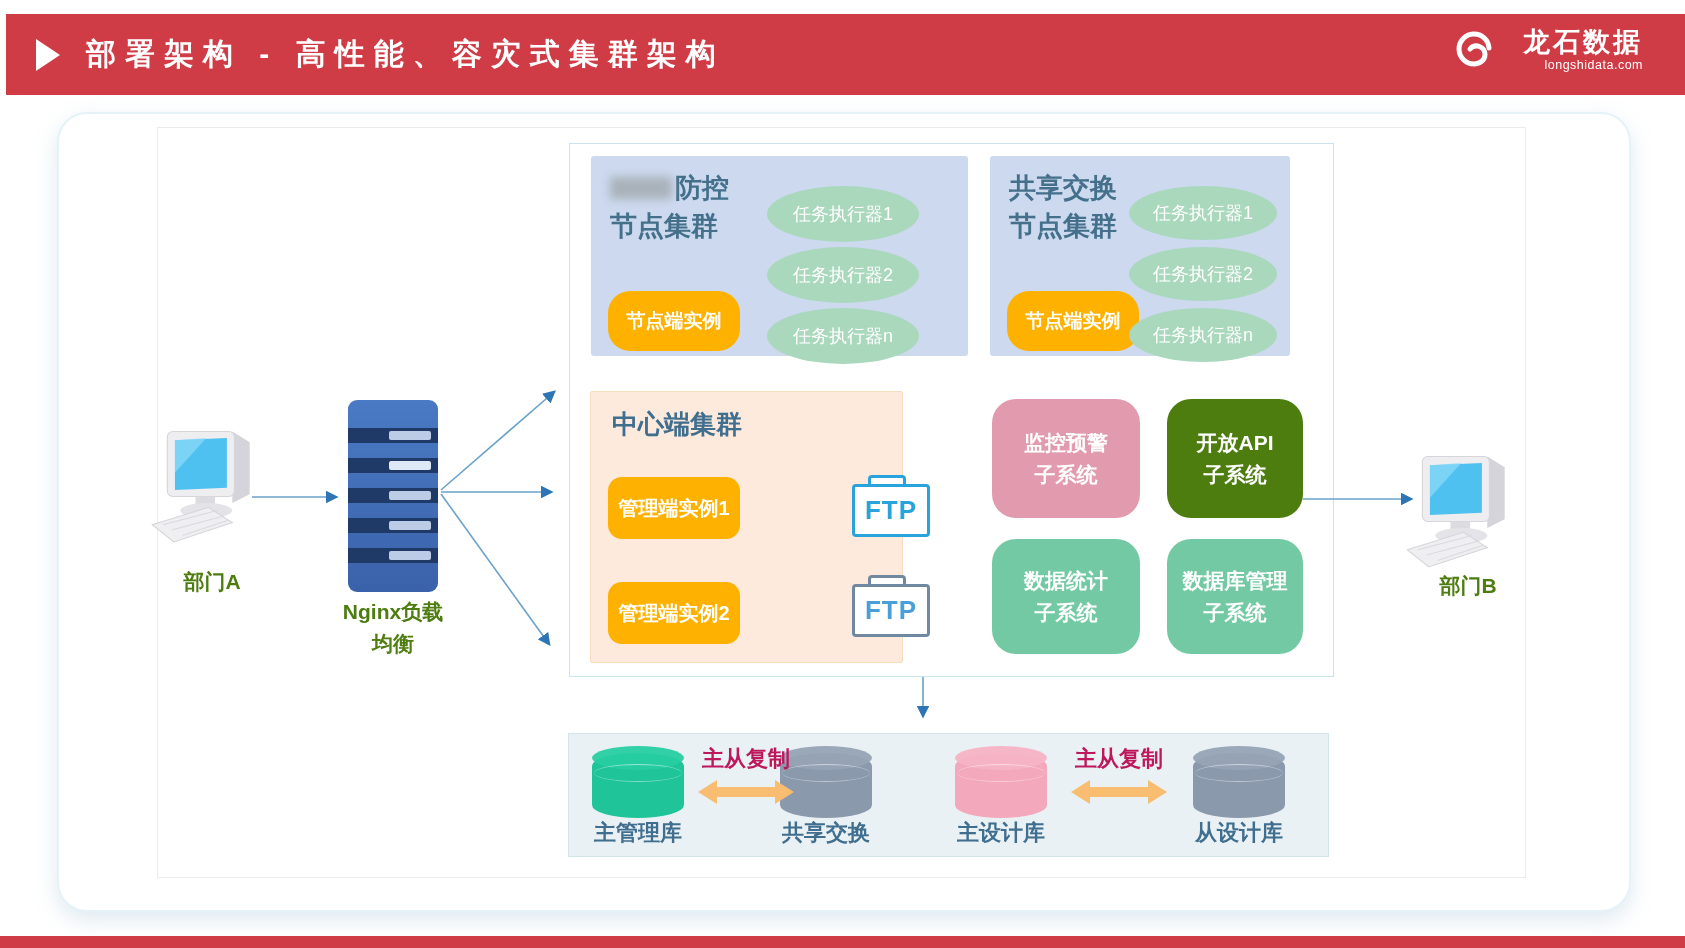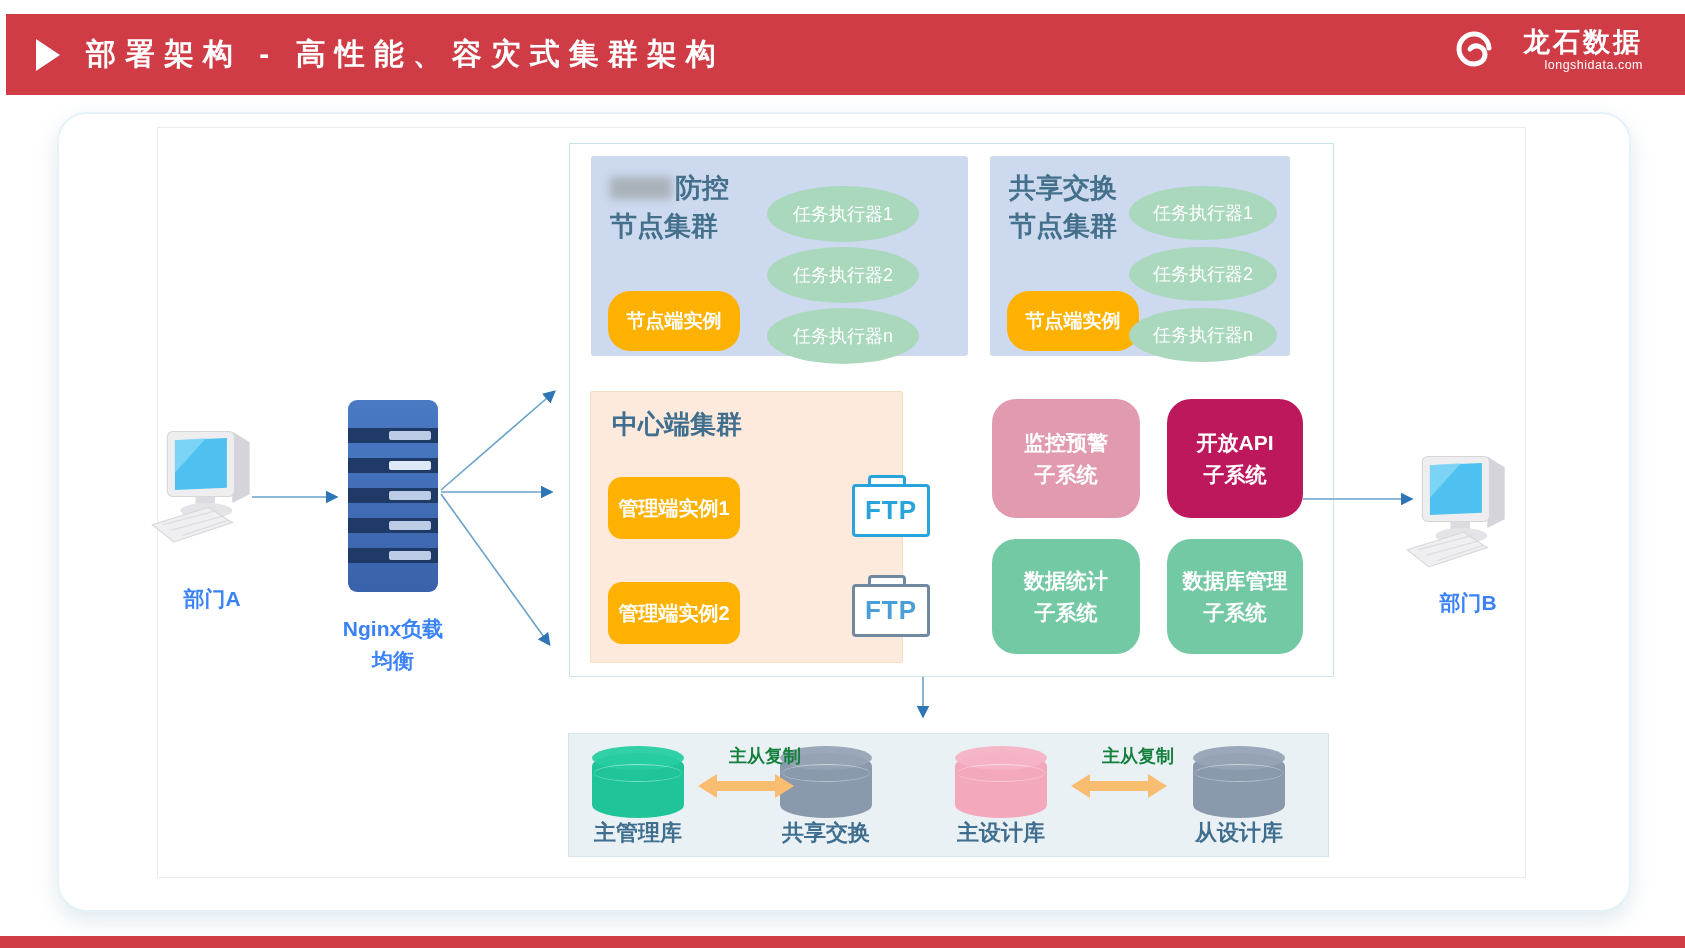--- a/index.html
+++ b/index.html
@@ -17,21 +17,21 @@
   .logo-cn{font-size:27px;font-weight:bold;letter-spacing:3px;}
   .logo-domain{font-size:12.5px;margin-top:3px;letter-spacing:.5px;align-self:flex-end;}
   .footer-bar{position:absolute;left:0;right:0;bottom:0;height:12px;background:#cf3c46;}
 
   
   .card{position:absolute;left:57px;top:112px;width:1570px;height:796px;background:#fff;
         border:2px solid #e4f3f8;border-radius:30px;box-shadow:0 8px 22px rgba(140,175,200,.28);}
   .frame{position:absolute;left:157px;top:127px;width:1367px;height:749px;border:1px solid #ececec;background:#fff;}
 
   
-  .slate{color:#3b82f6;font-weight:bold;margin-top:17px;}
+  .slate{color:#4d7c0f;font-weight:bold;}
   .caption{position:absolute;font-size:21px;text-align:center;}
 
   
   .computer{position:absolute;}
 
   
   .nginx{position:absolute;left:348px;top:400px;width:90px;height:192px;border-radius:9px;
          background:linear-gradient(180deg,#4a7ac4,#3a62aa);}
   .n-band{position:absolute;left:0;width:100%;height:15px;background:#1f3a66;}
   .n-slot{position:absolute;right:7px;top:3px;width:42px;height:9px;border-radius:2px;background:#bccbe6;}
@@ -65,41 +65,41 @@
   .ftp.f1{top:83px;} .ftp.f2{top:183px;}
   .ftp .tab{position:absolute;left:16px;top:0;width:32px;height:14px;border:3px solid;border-radius:4px 4px 0 0;background:#fff;}
   .ftp .body{position:absolute;left:0;top:9px;width:72px;height:47px;border:3px solid;border-radius:4px;background:#fff;
              display:flex;align-items:center;justify-content:center;font-size:26px;font-weight:bold;letter-spacing:1px;}
   .ftp.f1 .tab,.ftp.f1 .body{border-color:#29a3dc;color:#29a3dc;}
   .ftp.f2 .tab,.ftp.f2 .body{border-color:#7188a1;color:#4a9fd8;}
 
   .subsys{position:absolute;border-radius:24px;color:#fff;font-size:21px;font-weight:bold;line-height:1.5;
           display:flex;align-items:center;justify-content:center;text-align:center;}
   .subsys.s1{left:422px;top:255px;width:148px;height:119px;background:#e29aae;}
-  .subsys.s2{left:597px;top:255px;width:136px;height:119px;background:#be185d;}
+  .subsys.s2{left:597px;top:255px;width:136px;height:119px;background:#4d7c0f;}
   .subsys.s3{left:422px;top:395px;width:148px;height:115px;background:#72c9a3;}
   .subsys.s4{left:597px;top:395px;width:136px;height:115px;background:#72c9a3;}
 
   
   .dbbox{position:absolute;left:568px;top:733px;width:759px;height:122px;background:#eaf1f5;border:1px solid #d5e3ea;}
   .cyl{position:absolute;width:92px;height:72px;top:12px;}
   .cyl .c-body{position:absolute;left:0;top:7px;width:100%;height:65px;border-radius:46px/13px;}
   .cyl .c-top{position:absolute;left:0;top:0;width:100%;height:24px;border-radius:50%;opacity:.95;}
   .cyl .c-lines{position:absolute;left:2px;top:18px;width:88px;height:16px;
     border-top:1px solid rgba(255,255,255,.65);border-bottom:1px solid rgba(255,255,255,.55);
     border-radius:50%;opacity:.8;}
   .cyl.green .c-body{background:#1fc598;} .cyl.green .c-top{background:#27cda1;}
   .cyl.gray  .c-body{background:#8b99ac;} .cyl.gray  .c-top{background:#96a3b5;}
   .cyl.pink  .c-body{background:#f3a8bc;} .cyl.pink  .c-top{background:#f6b3c5;}
   .cyl.p1{left:23px;} .cyl.p2{left:211px;} .cyl.p3{left:386px;} .cyl.p4{left:624px;}
   .db-label{position:absolute;top:84px;width:160px;text-align:center;font-size:22px;font-weight:bold;color:#3f6e8e;}
   .db-label.l1{left:-11px;} .db-label.l2{left:177px;} .db-label.l3{left:352px;} .db-label.l4{left:590px;}
   .rep{position:absolute;top:10px;width:110px;text-align:center;}
   .rep.r1{left:122px;} .rep.r2{left:495px;}
-  .rep .rep-label{font-size:18px;font-weight:bold;color:#15803d;text-align:right;}
+  .rep .rep-label{font-size:22px;font-weight:bold;color:#be185d;}
   .rep svg{margin-top:4px;}
 
   .arrows{position:absolute;left:0;top:0;width:1685px;height:948px;pointer-events:none;}
 </style>
 </head>
 <body>
 
 <div class="page">
 
   <div class="header-bar">

